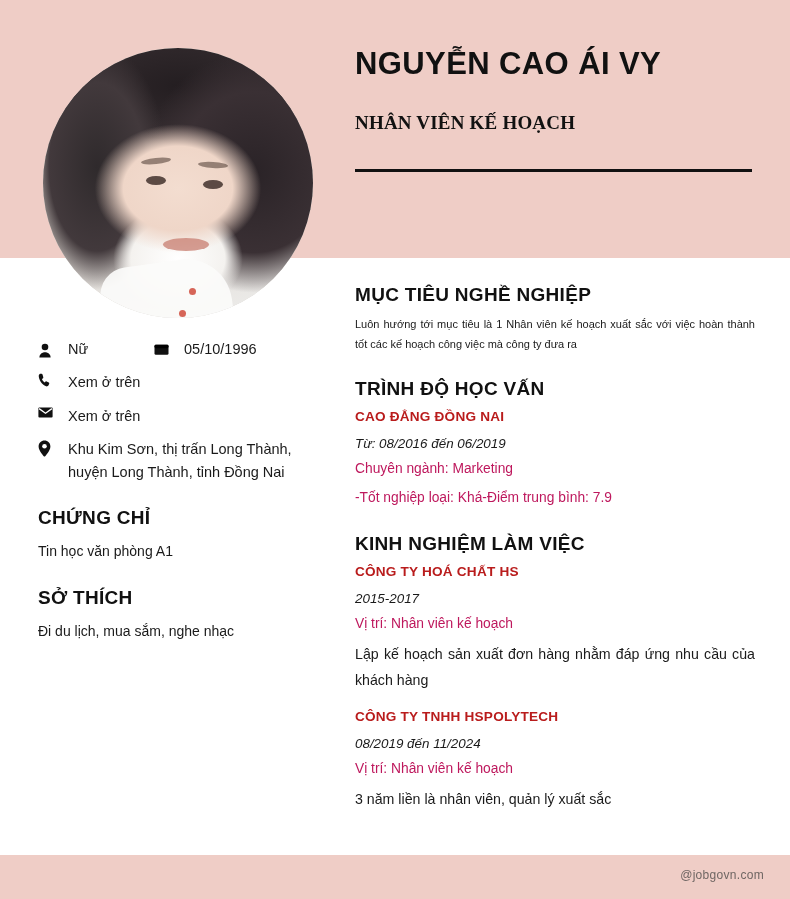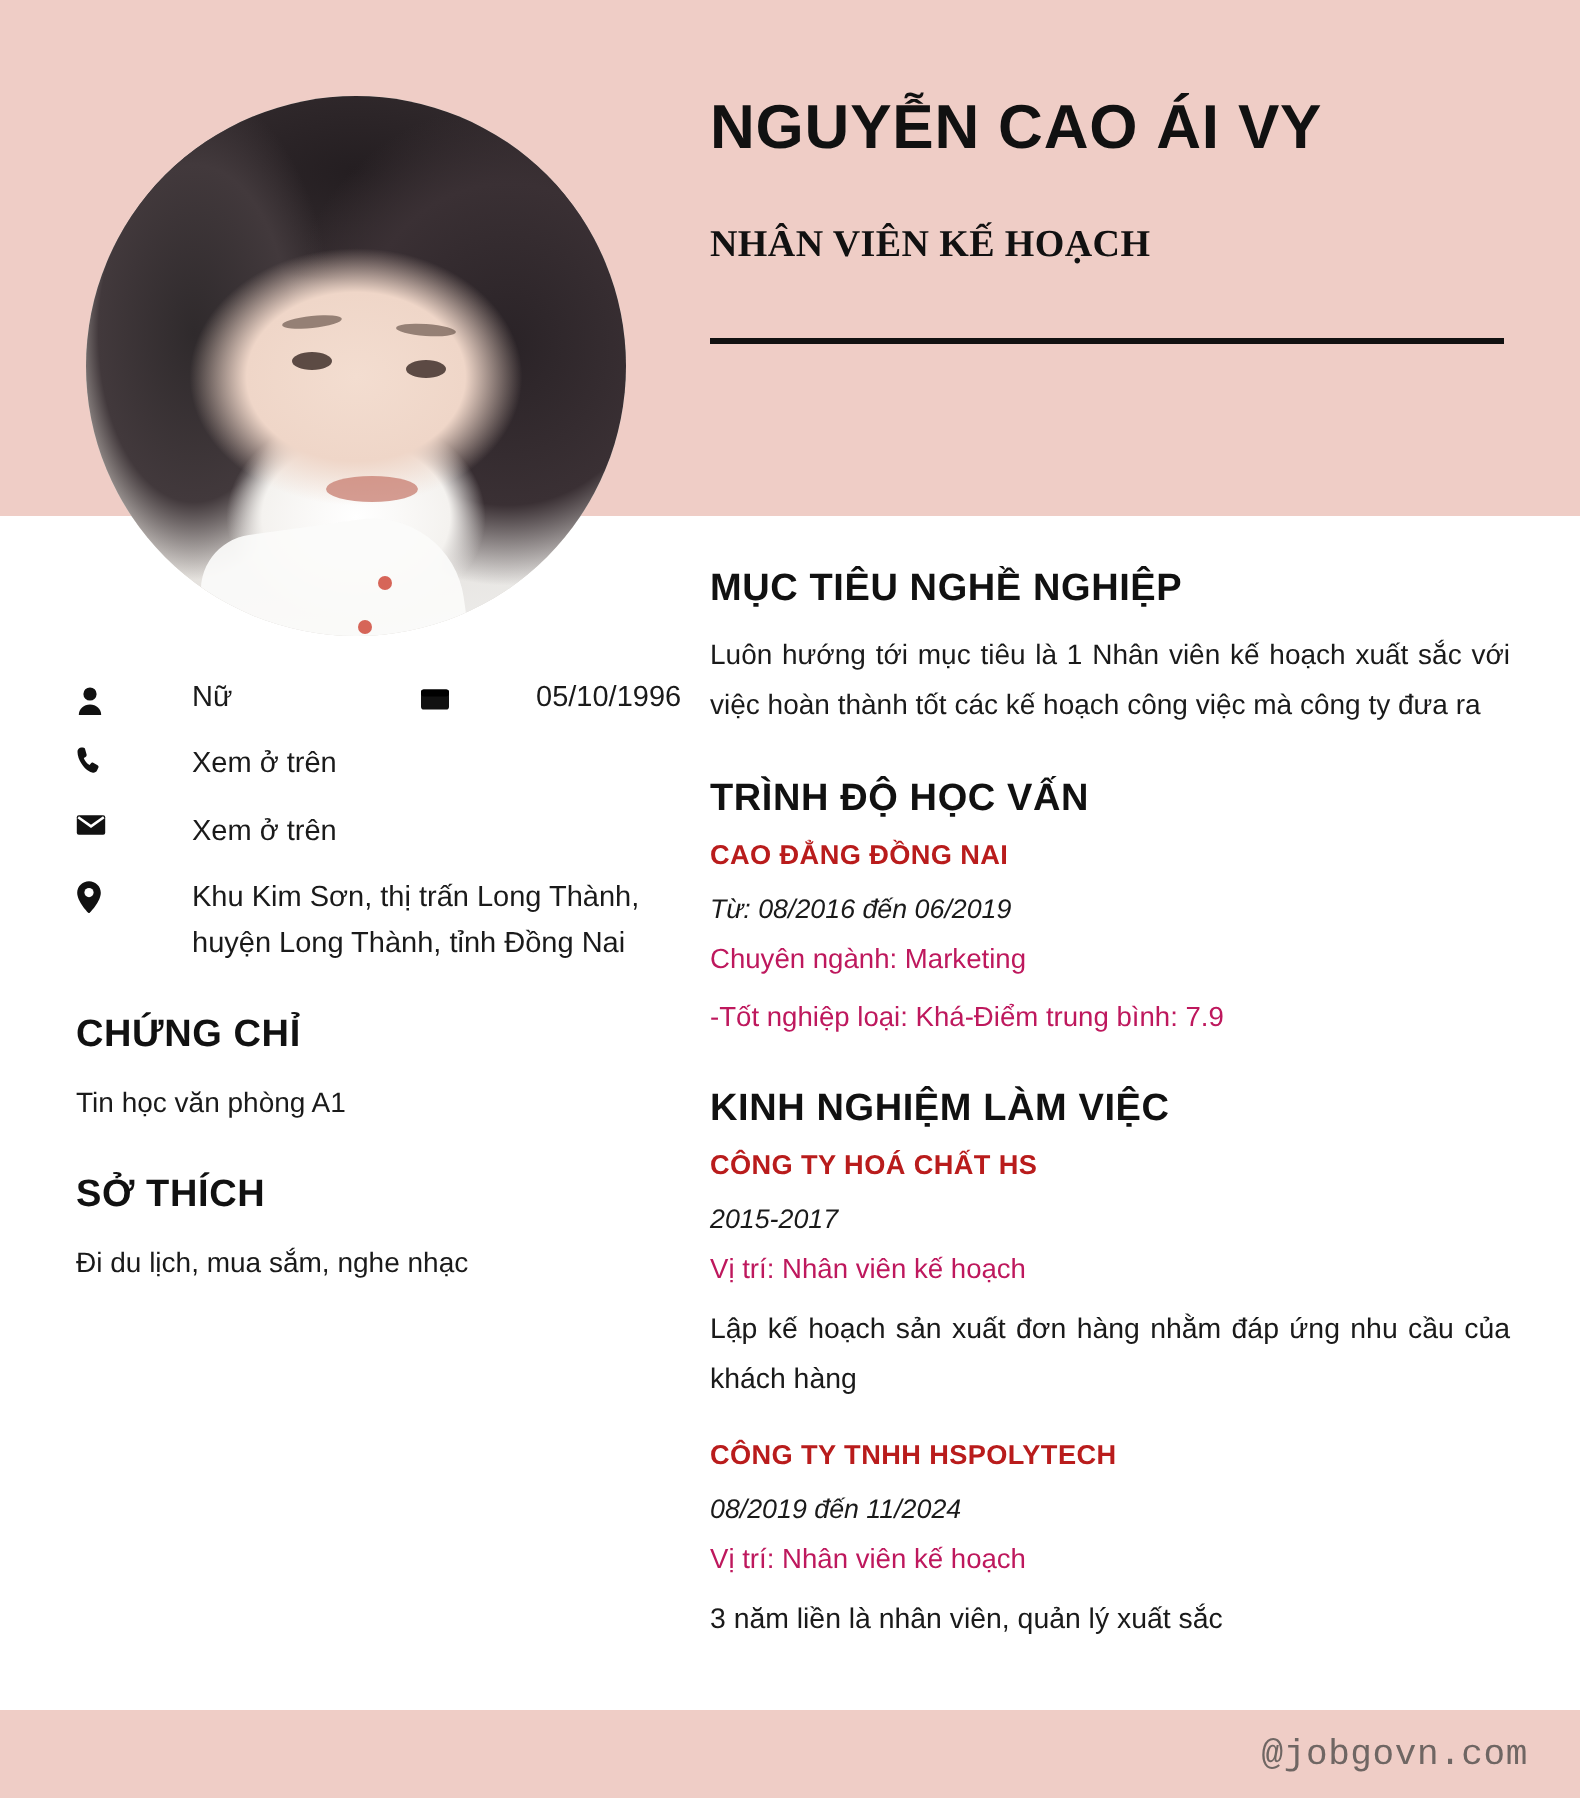--- a/index.html
+++ b/index.html
@@ -150,21 +150,20 @@
   .contact-list {
     margin: 0 0 0 0;
     padding: 0;
     list-style: none;
   }
   .contact-row {
     display: flex;
     align-items: flex-start;
     margin-bottom: 11px;
     min-height: 21px;
-    gap: 28px;
   }
   .contact-icon {
     width: 22px;
     flex: 0 0 22px;
     display: flex;
     align-items: flex-start;
     justify-content: flex-start;
     padding-top: 2px;
   }
   .contact-icon svg { display: block; }
@@ -206,21 +205,21 @@
   .section { margin-bottom: 4px; }
   .section-heading {
     font-size: 19px;
     font-weight: bold;
     letter-spacing: 0.3px;
     color: #111111;
     margin: 0 0 9px 0;
   }
   .section-gap-top { margin-top: 24px; }
   .para {
-    font-size: 14px;
+    font-size: 11px;
     line-height: 1.78;
     color: #1a1a1a;
     text-align: justify;
     margin: 0;
   }
   .entry { margin-bottom: 0; }
   .entry-title {
     font-size: 13.6px;
     font-weight: bold;
     letter-spacing: 0.2px;
@@ -254,22 +253,22 @@
     left: 0;
     bottom: 0;
     width: 790px;
     height: 44px;
     background: #efcdc6;
   }
   .watermark {
     position: absolute;
     right: 26px;
     top: 13px;
-    font-family: Liberation Mono, monospace;
-    font-size: 18px;
+    font-family: Liberation Sans, sans-serif;
+    font-size: 12px;
     color: #6f6663;
     letter-spacing: 0.3px;
   }
 </style>
 </head>
 <body>
 
 <div class="cv-page">
 
   <div class="header-band"></div>

